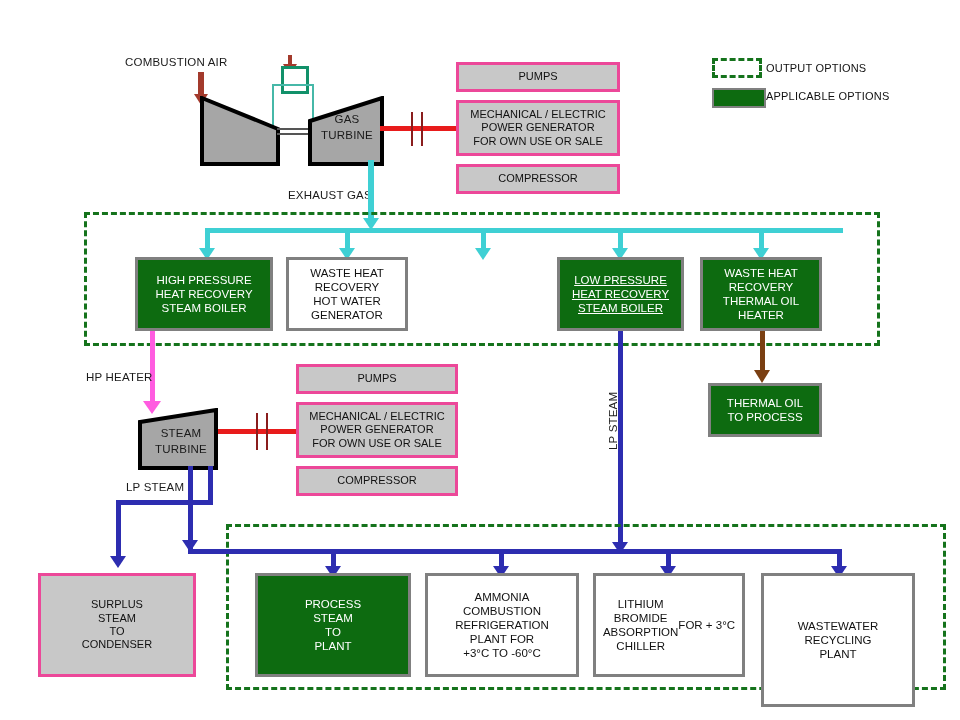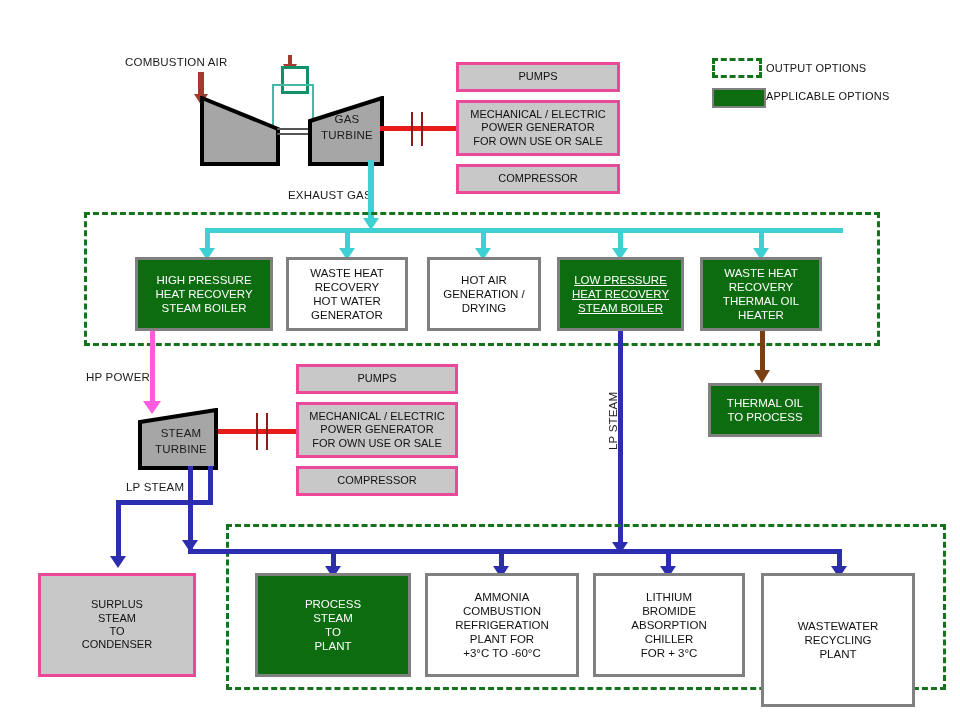--- a/index.html
+++ b/index.html
@@ -111,40 +111,35 @@
     <span style="white-space:pre-line;">HIGH PRESSURE
 HEAT  RECOVERY
 STEAM  BOILER</span>
   </div>
   <div class="box box-white" style="left:286px;top:257px;width:122px;height:74px;">
     <span style="white-space:pre-line;">WASTE  HEAT
 RECOVERY
 HOT WATER
 GENERATOR</span>
   </div>
-  <div class="box box-white" style="left:427px;top:257px;width:114px;height:74px;">
-    <span style="white-space:pre-line;">HOT AIR
-GENERATION  /
-DRYING</span>
-  </div>
   <div class="box box-green" style="left:557px;top:257px;width:127px;height:74px;">
     <span style="white-space:pre-line;text-decoration:underline;">LOW PRESSURE
 HEAT  RECOVERY
 STEAM  BOILER</span>
   </div>
   <div class="box box-green" style="left:700px;top:257px;width:122px;height:74px;">
     <span style="white-space:pre-line;">WASTE  HEAT
 RECOVERY
 THERMAL  OIL
 HEATER</span>
   </div>
 
   <div class="ln mg" style="left:150px;top:331px;width:5px;height:74px;"></div>
   <div class="arrow ar-down-mg" style="left:143px;top:401px;"></div>
-  <div class="lbl" style="left:86px;top:370px;">HP POWER</div>
+  <div class="lbl" style="left:86px;top:370px;">HP HEATER</div>
 
   <div class="ln bl" style="left:618px;top:331px;width:5px;height:218px;"></div>
   <div class="arrow ar-down-bl" style="left:612px;top:542px;"></div>
   <div class="lbl vert" style="left:606px;top:450px;transform:rotate(-90deg);">LP STEAM</div>
 
   <div class="ln br" style="left:760px;top:331px;width:5px;height:42px;"></div>
   <div class="arrow ar-down-br" style="left:754px;top:370px;"></div>
   <div class="box box-green" style="left:708px;top:383px;width:114px;height:54px;">
     <span style="white-space:pre-line;">THERMAL  OIL
 TO PROCESS</span>
@@ -209,21 +204,21 @@
   </div>
 
   <div class="box box-white" style="left:425px;top:573px;width:154px;height:104px;flex-direction:column;">
     <span style="white-space:pre-line;">AMMONIA
 COMBUSTION
 REFRIGERATION
 PLANT  FOR</span>
     <span>+3°C TO -60°C</span>
   </div>
 
-  <div class="box box-white" style="left:593px;top:573px;width:152px;height:104px;flex-direction:column;">
+  <div class="box box-white" style="left:593px;top:573px;width:152px;height:104px;">
     <span style="white-space:pre-line;">LITHIUM
 BROMIDE
 ABSORPTION
 CHILLER</span>
     <span>FOR + 3°C</span>
   </div>
 
   <div class="box box-white" style="left:761px;top:573px;width:154px;height:134px;">
     <span style="white-space:pre-line;">WASTEWATER
 RECYCLING

